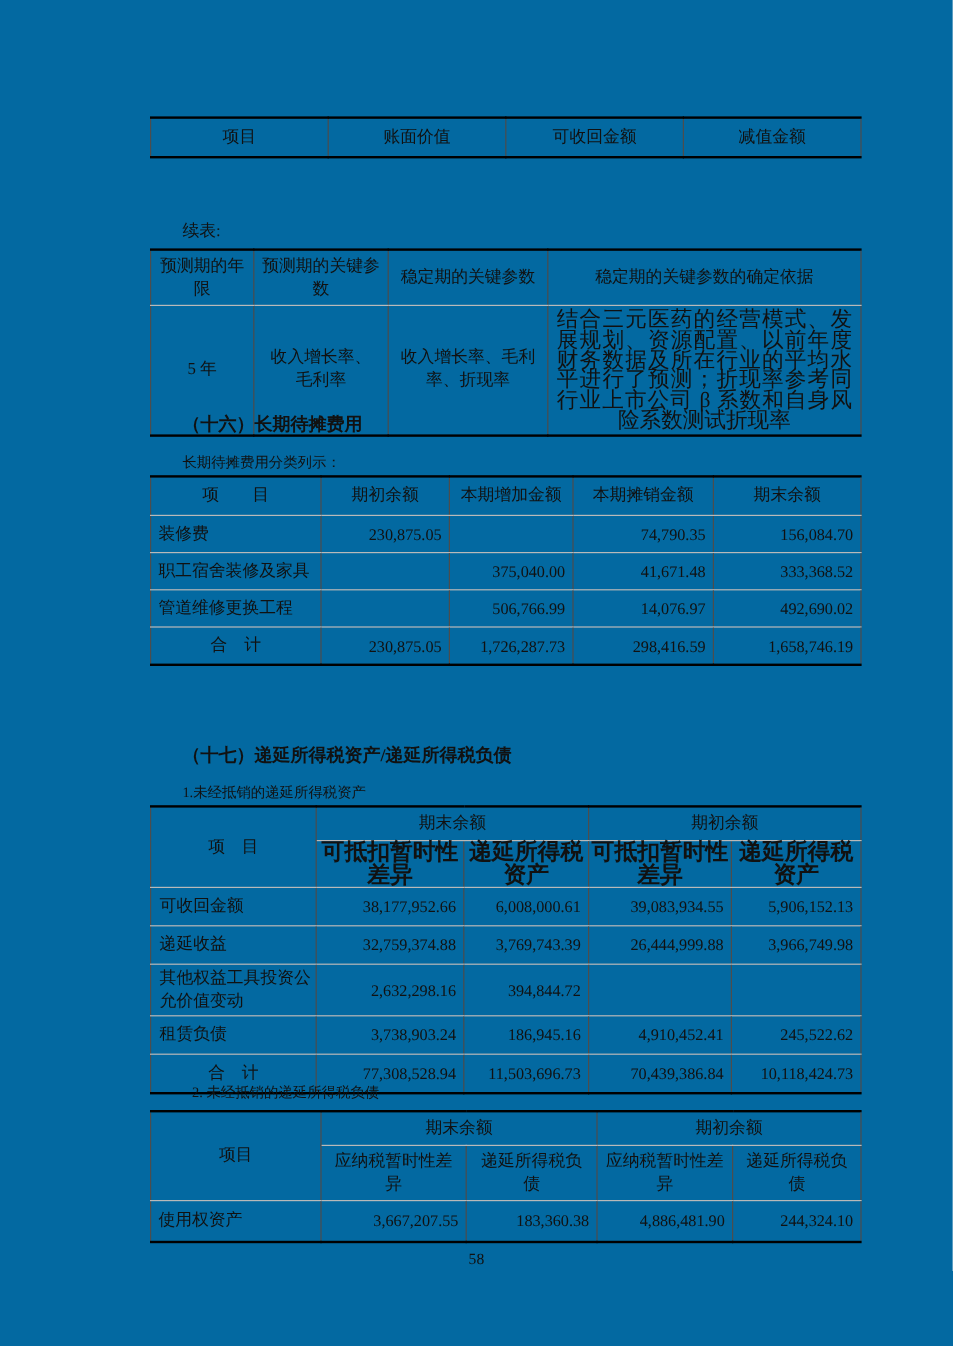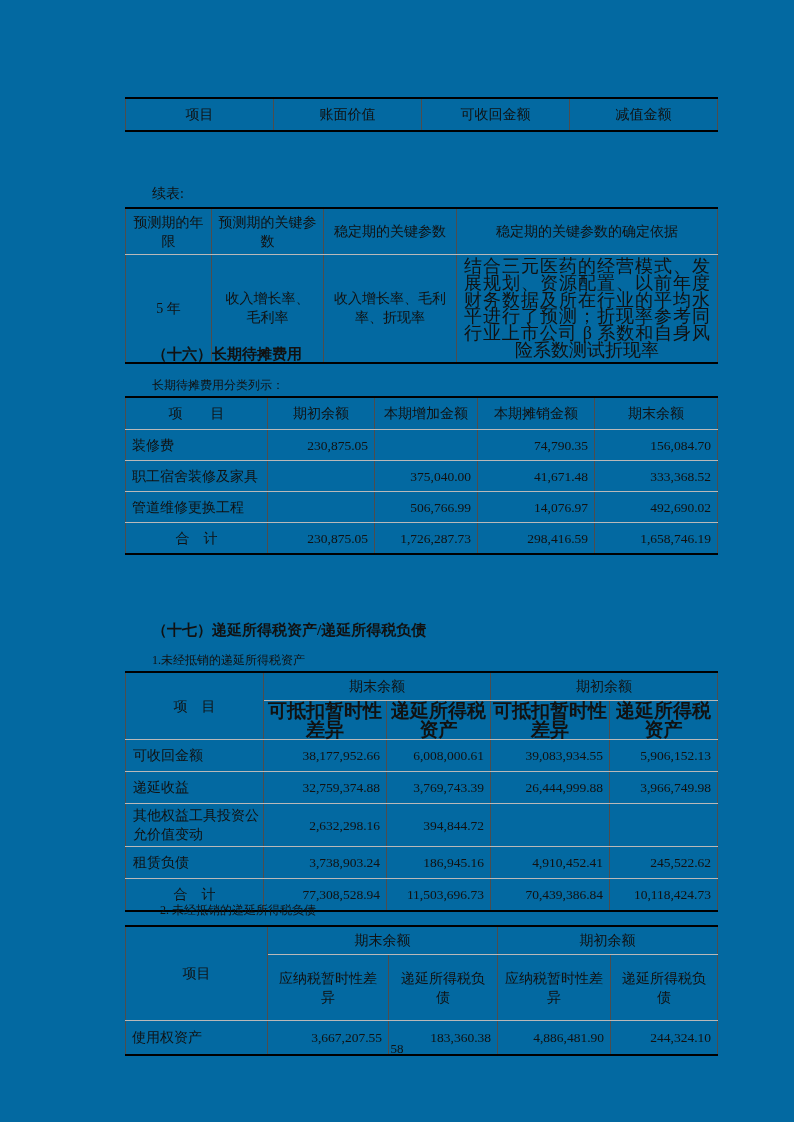--- a/index.html
+++ b/index.html
@@ -42,21 +42,21 @@
   #t3 { top:396px; } #t3 th { height:27px; } #t3 td { height:26px; }
   
   #t4 { top:671px; }
   #t4 th.grp { height:23px; }
   #t4 th.subh { height:26px; padding:0 2px; font-size:19px;font-weight:bold; }
   #t4 td { height:27px; }
   #t4 td.item { padding:2px 4px 2px 7px; }
   
   #t5 { top:925px; }
   #t5 th.grp { height:23px; }
-  #t5 th.subh { height:41px; padding:12px 6px; }
+  #t5 th.subh { height:41px; padding:2px 6px; }
   #t5 td { height:29px; }
   .pageno { position:absolute; top:1041px; left:0; width:794px; text-align:center; font-size:13px; }
 </style>
 </head>
 <body>
 
 <div class="page">
 
   <table class="doc-table" id="t1">
     <colgroup>

